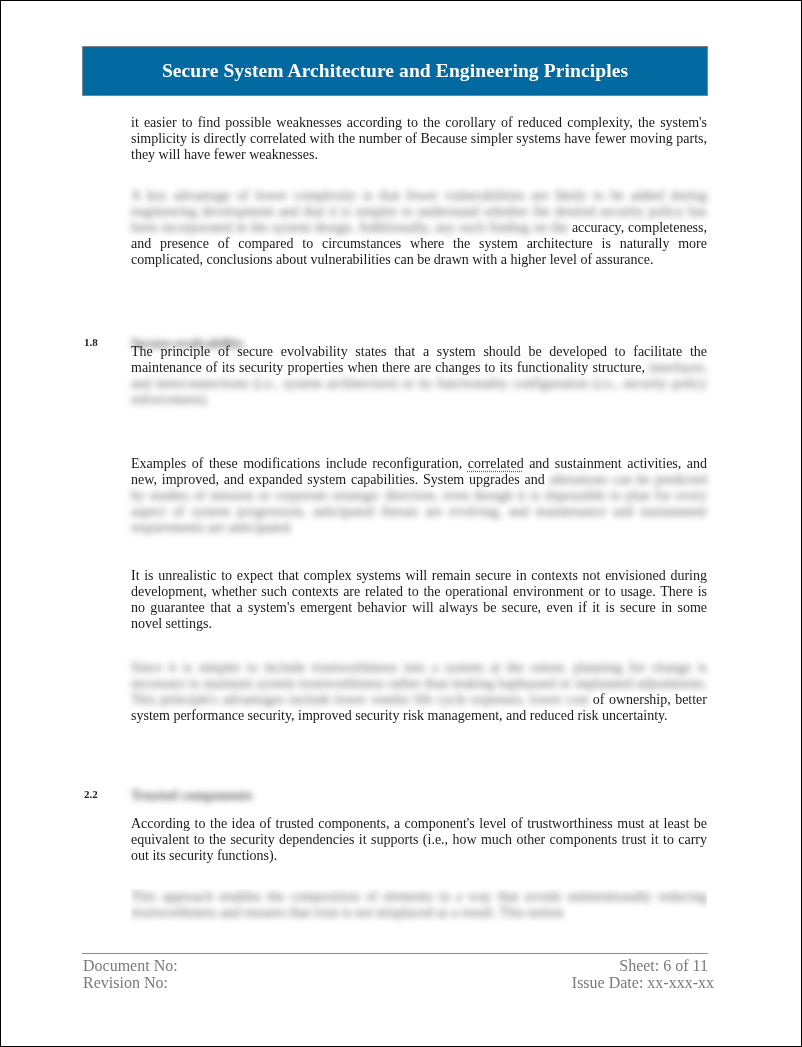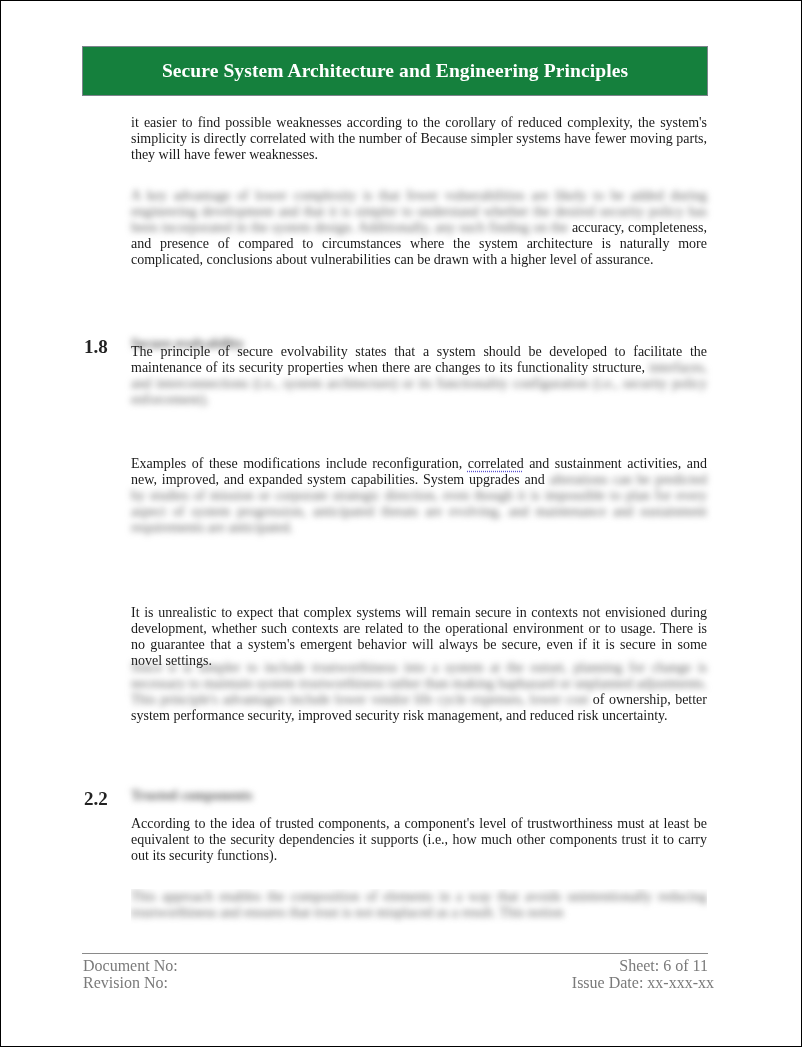--- a/index.html
+++ b/index.html
@@ -18,21 +18,21 @@
       position: absolute;
       left: 0; top: 0;
       width: 800px; height: 1045px;
       border: 1px solid #000;
       background: #fff;
     }
     .title-bar {
       position: absolute;
       left: 82px; top: 46px;
       width: 624px; height: 48px;
-      background: #15803d;
+      background: #0369a1;
       border: 1px solid #7d838c;
       display: flex;
       align-items: center;
       justify-content: center;
     }
     .title-bar .title {
       color: #ffffff;
       font-family: "Liberation Serif", "DejaVu Serif", serif;
       font-weight: bold;
       font-size: 19.5px;
@@ -51,21 +51,21 @@
     }
     .blur {
       color: #666;
       filter: blur(3px);
     }
     .heading-num {
       position: absolute;
       left: 84px;
       font-family: "Liberation Serif", "DejaVu Serif", serif;
       font-weight: bold;
-      font-size: 19px;
+      font-size: 11px;
       color: #222;
     }
     .heading-text {
       position: absolute;
       left: 131px;
       font-family: "Liberation Serif", "DejaVu Serif", serif;
       font-weight: bold;
       font-size: 14px;
       color: #666;
       filter: blur(3px);
@@ -111,21 +111,21 @@
   <span class="blur">interfaces, and interconnections (i.e., system architecture) or its functionality configuration (i.e., security policy enforcement).</span>
 </div>
 
 <div class="para" style="top:456px;">
   <span>Examples of these modifications include reconfiguration,</span>
   <span class="spell">correlated</span>
   <span>and sustainment activities, and new, improved, and expanded system capabilities. System upgrades and</span>
   <span class="blur">alterations can be predicted by studies of mission or corporate strategic direction, even though it is impossible to plan for every aspect of system progression, anticipated threats are evolving, and maintenance and sustainment requirements are anticipated.</span>
 </div>
 
-<p class="para" style="top:568px;margin-top:37px;">It is unrealistic to expect that complex systems will remain secure in contexts not envisioned during development, whether such contexts are related to the operational environment or to usage. There is no guarantee that a system's emergent behavior will always be secure, even if it is secure in some novel settings.</p>
+<p class="para" style="top:568px;">It is unrealistic to expect that complex systems will remain secure in contexts not envisioned during development, whether such contexts are related to the operational environment or to usage. There is no guarantee that a system's emergent behavior will always be secure, even if it is secure in some novel settings.</p>
 
 <div class="para" style="top:660px;">
   <span class="blur">Since it is simpler to include trustworthiness into a system at the outset, planning for change is necessary to maintain system trustworthiness rather than making haphazard or unplanned adjustments. This principle's advantages include lower vendor life cycle expenses, lower cost</span>
   <span>of ownership, better system performance security, improved security risk management, and reduced risk uncertainty.</span>
 </div>
 
 <div class="heading-num" style="top:788px;">2.2</div>
 <div class="heading-text" style="top:788px;">Trusted components</div>
 
 <p class="para" style="top:816px;">According to the idea of trusted components, a component's level of trustworthiness must at least be equivalent to the security dependencies it supports (i.e., how much other components trust it to carry out its security functions).</p>

